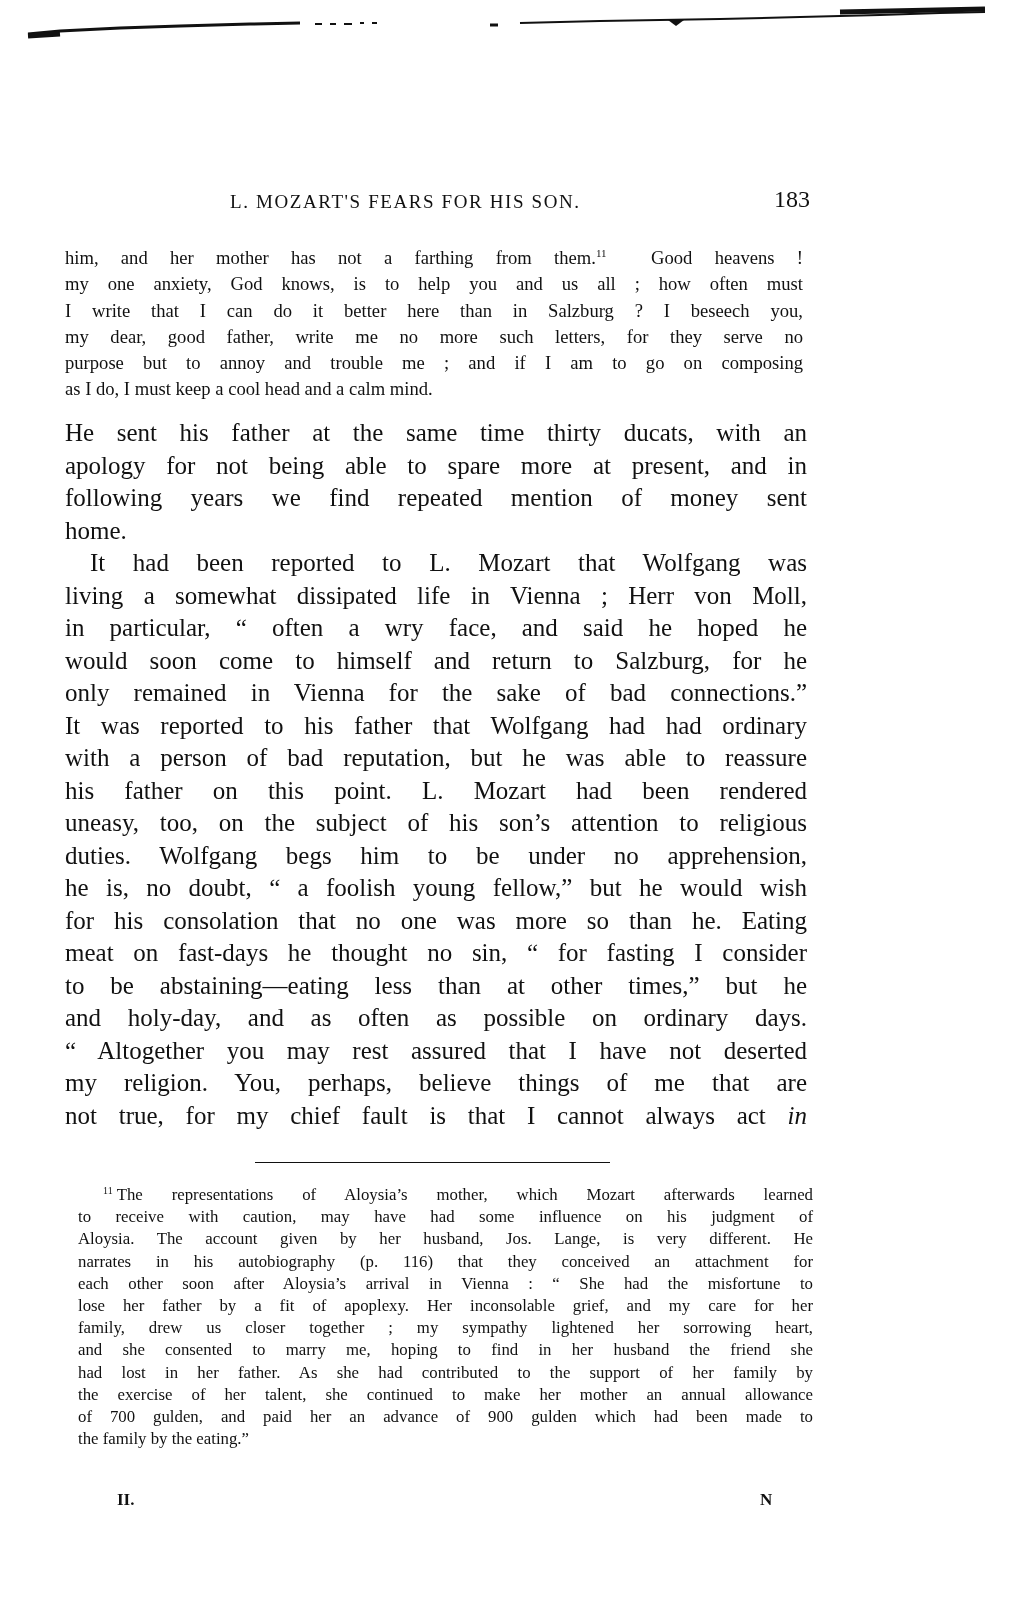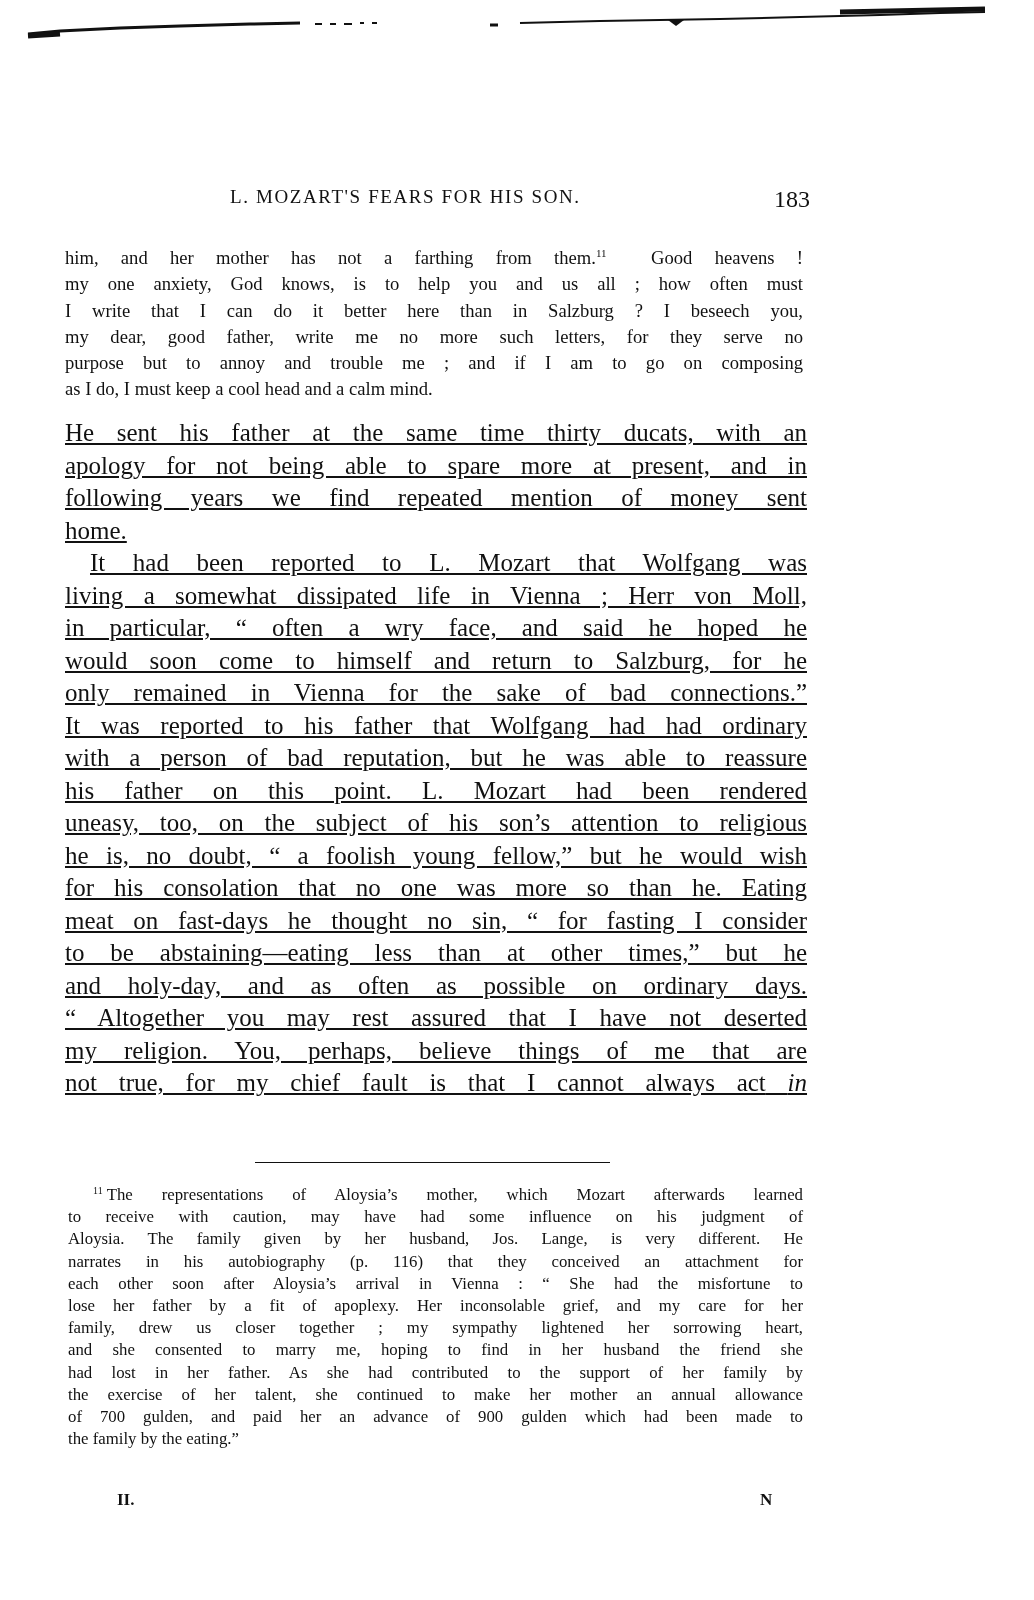--- a/index.html
+++ b/index.html
@@ -2,37 +2,37 @@
 <html><head>
   <meta charset="utf-8">
   <style>
     html, body { margin: 0; padding: 0; background: #ffffff; }
     body { width: 1034px; height: 1600px; position: relative; overflow: hidden; color: #111; }
     .scan-edge { position: absolute; left: 0; top: 0; width: 1034px; height: 40px; }
     .page { position: absolute; left: 65px; top: 0; width: 745px; }
     .running-head {
       position: absolute; top: 186px; left: 165px; width: 580px;
       font-family: "Liberation Serif", serif; font-size: 19px; letter-spacing: 1.6px;
-      display: flex; justify-content: space-between; align-items: flex-start;
+      display: flex; justify-content: space-between; align-items: flex-end;
     }
     .running-head .pnum { font-size: 24px; letter-spacing: 0; }
     .letter {
       position: absolute; top: 240px; left: 0; width: 738px;
       font-family: "Liberation Serif", serif; font-weight: normal; font-size: 18.6px; line-height: 26.3px;
       text-align: justify; text-align-last: left; margin: 0;
     }
     .body-text {
       position: absolute; top: 417px; left: 0; width: 742px;
       font-family: "Liberation Serif", serif; font-size: 25px; line-height: 32.5px;
     }
-    .body-text .line { display: block; text-align: justify; text-align-last: justify; white-space: nowrap; text-decoration: underline; }
+    .body-text .line { display: block; text-align: justify; text-align-last: justify; white-space: nowrap; }
     .body-text .line.last { text-align-last: left; }
     .fn-rule { position: absolute; top: 1162px; left: 190px; width: 355px; height: 0; border-top: 1.5px solid #111; }
     .footnote {
-      position: absolute; top: 1180px; left: 3px; width: 735px;
+      position: absolute; top: 1180px; left: 13px; width: 735px;
       font-family: "Liberation Serif", serif; font-size: 16.8px; line-height: 22.2px;
     }
     .footnote .line { display: block; text-align: justify; text-align-last: justify; white-space: nowrap; }
     .footnote .line.last { text-align-last: left; }
     .footnote sup { font-size: 10px; vertical-align: 6px; margin-right: 4px; }
     .first { padding-left: 25px; }
     .signature {
       position: absolute; top: 1490px; left: 0; width: 742px;
       font-family: "Liberation Serif", serif; font-size: 17px; font-weight: bold;
     }
@@ -81,37 +81,38 @@
     <div>
       <span class="line first">It had been reported to L. Mozart that Wolfgang was</span>
       <span class="line">living a somewhat dissipated life in Vienna ; Herr von Moll,</span>
       <span class="line">in particular, “ often a wry face, and said he hoped he</span>
       <span class="line">would soon come to himself and return to Salzburg, for he</span>
       <span class="line">only remained in Vienna for the sake of bad connections.”</span>
       <span class="line">It was reported to his father that Wolfgang had had ordinary</span>
       <span class="line">with a person of bad reputation, but he was able to reassure</span>
       <span class="line">his father on this point.  L. Mozart had been rendered</span>
       <span class="line">uneasy, too, on the subject of his son’s attention to religious</span>
+      <span class="line">duties.  Wolfgang begs him to be under no apprehension,</span>
       <span class="line">he is, no doubt, “ a foolish young fellow,” but he would wish</span>
       <span class="line">for his consolation that no one was more so than he.  Eating</span>
       <span class="line">meat on fast-days he thought no sin, “ for fasting I consider</span>
       <span class="line">to be abstaining—eating less than at other times,” but he</span>
       <span class="line">and holy-day, and as often as possible on ordinary days.</span>
       <span class="line">“ Altogether you may rest assured that I have not deserted</span>
       <span class="line">my religion.  You, perhaps, believe things of me that are</span>
       <span class="line"><span>not true, for my chief fault is that I cannot always act</span> <i>in</i></span>
     </div>
   </div>
 
   <div class="fn-rule"></div>
 
   <div class="footnote">
     <span class="line first"><sup>11</sup><span>The representations of Aloysia’s mother, which Mozart afterwards learned</span></span>
     <span class="line">to receive with caution, may have had some influence on his judgment of</span>
-    <span class="line">Aloysia.  The family given by her husband, Jos. Lange, is very different.  He</span>
+    <span class="line">Aloysia.  The account given by her husband, Jos. Lange, is very different.  He</span>
     <span class="line">narrates in his autobiography (p. 116) that they conceived an attachment for</span>
     <span class="line">each other soon after Aloysia’s arrival in Vienna : “ She had the misfortune to</span>
     <span class="line">lose her father by a fit of apoplexy.  Her inconsolable grief, and my care for her</span>
     <span class="line">family, drew us closer together ; my sympathy lightened her sorrowing heart,</span>
     <span class="line">and she consented to marry me, hoping to find in her husband the friend she</span>
     <span class="line">had lost in her father.   As she had contributed to the support of her family by</span>
     <span class="line">the exercise of her talent, she continued to make her mother an annual allowance</span>
     <span class="line">of 700 gulden, and paid her an advance of 900 gulden which had been made to</span>
     <span class="line last">the family by the eating.”</span>
   </div>

